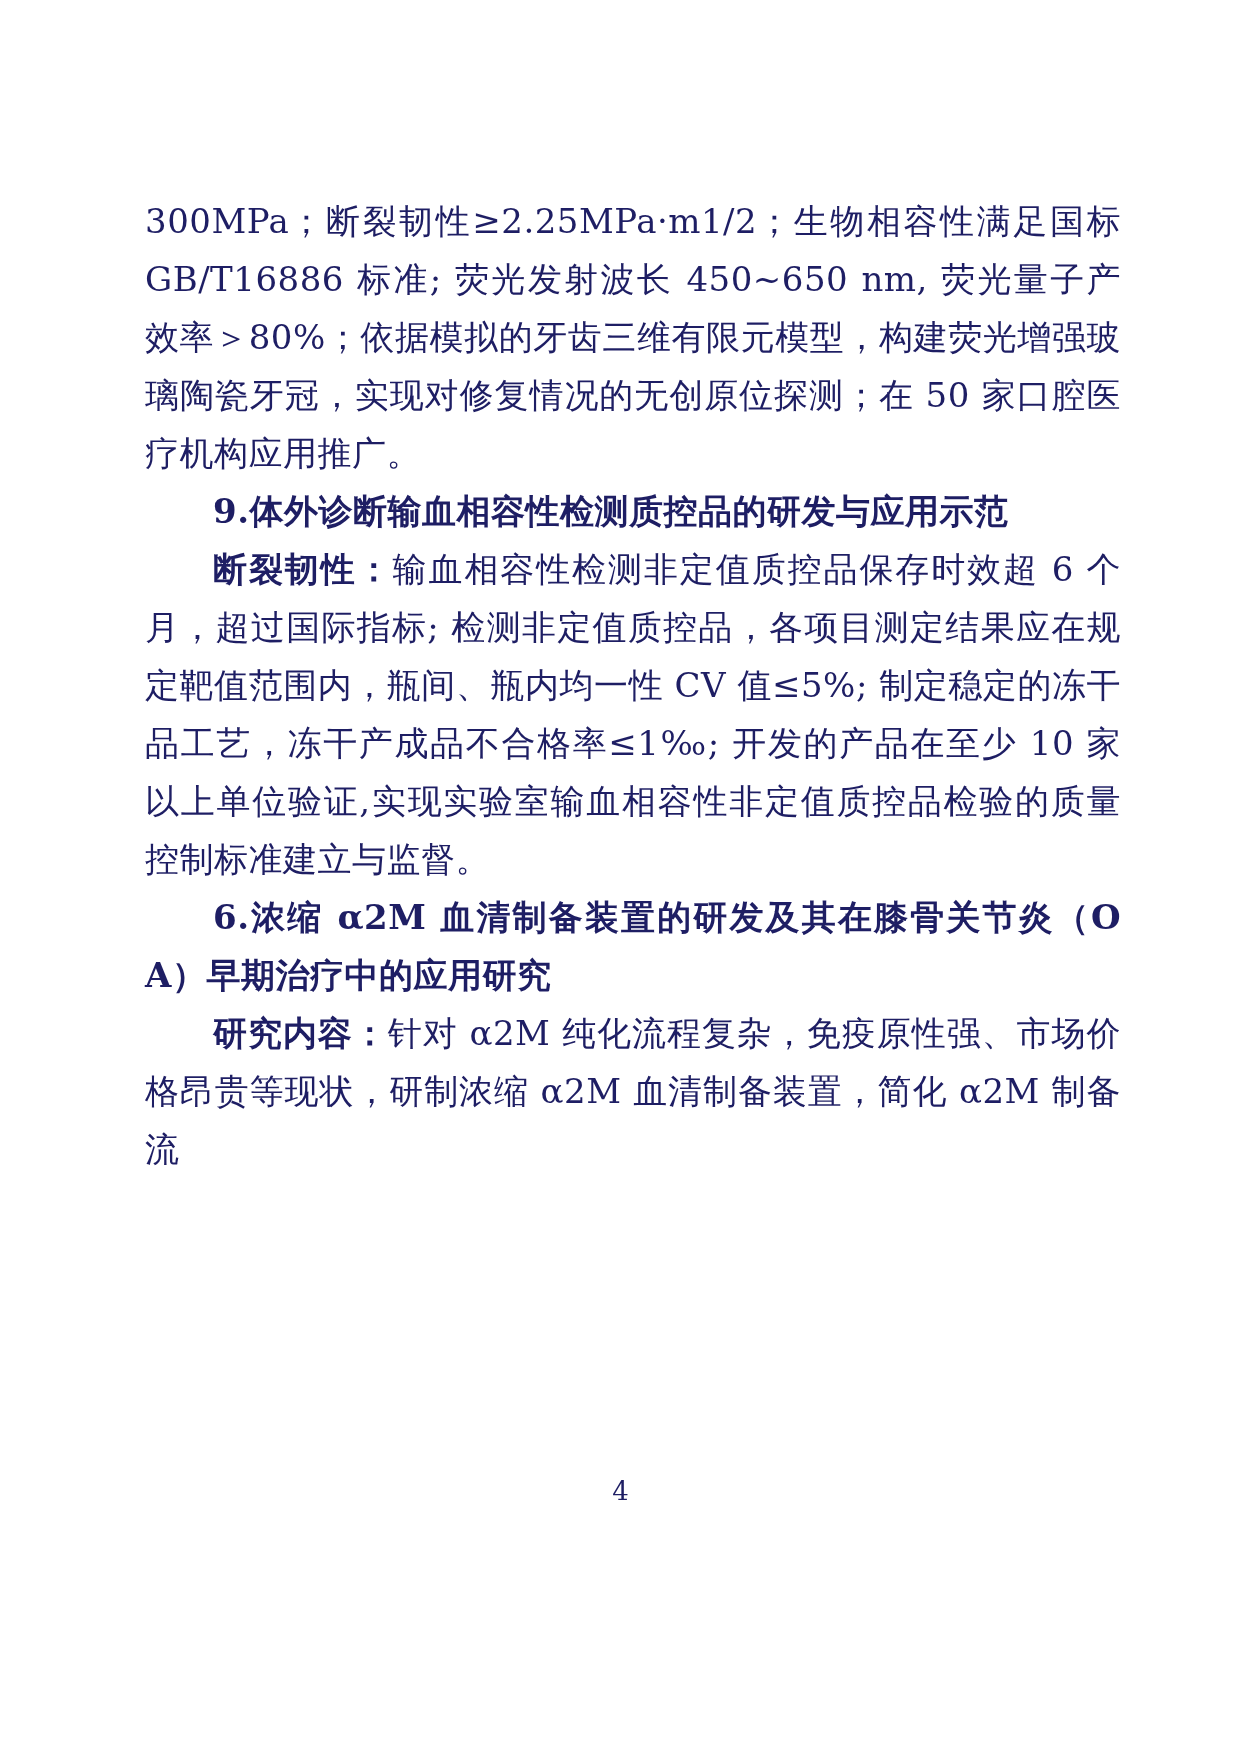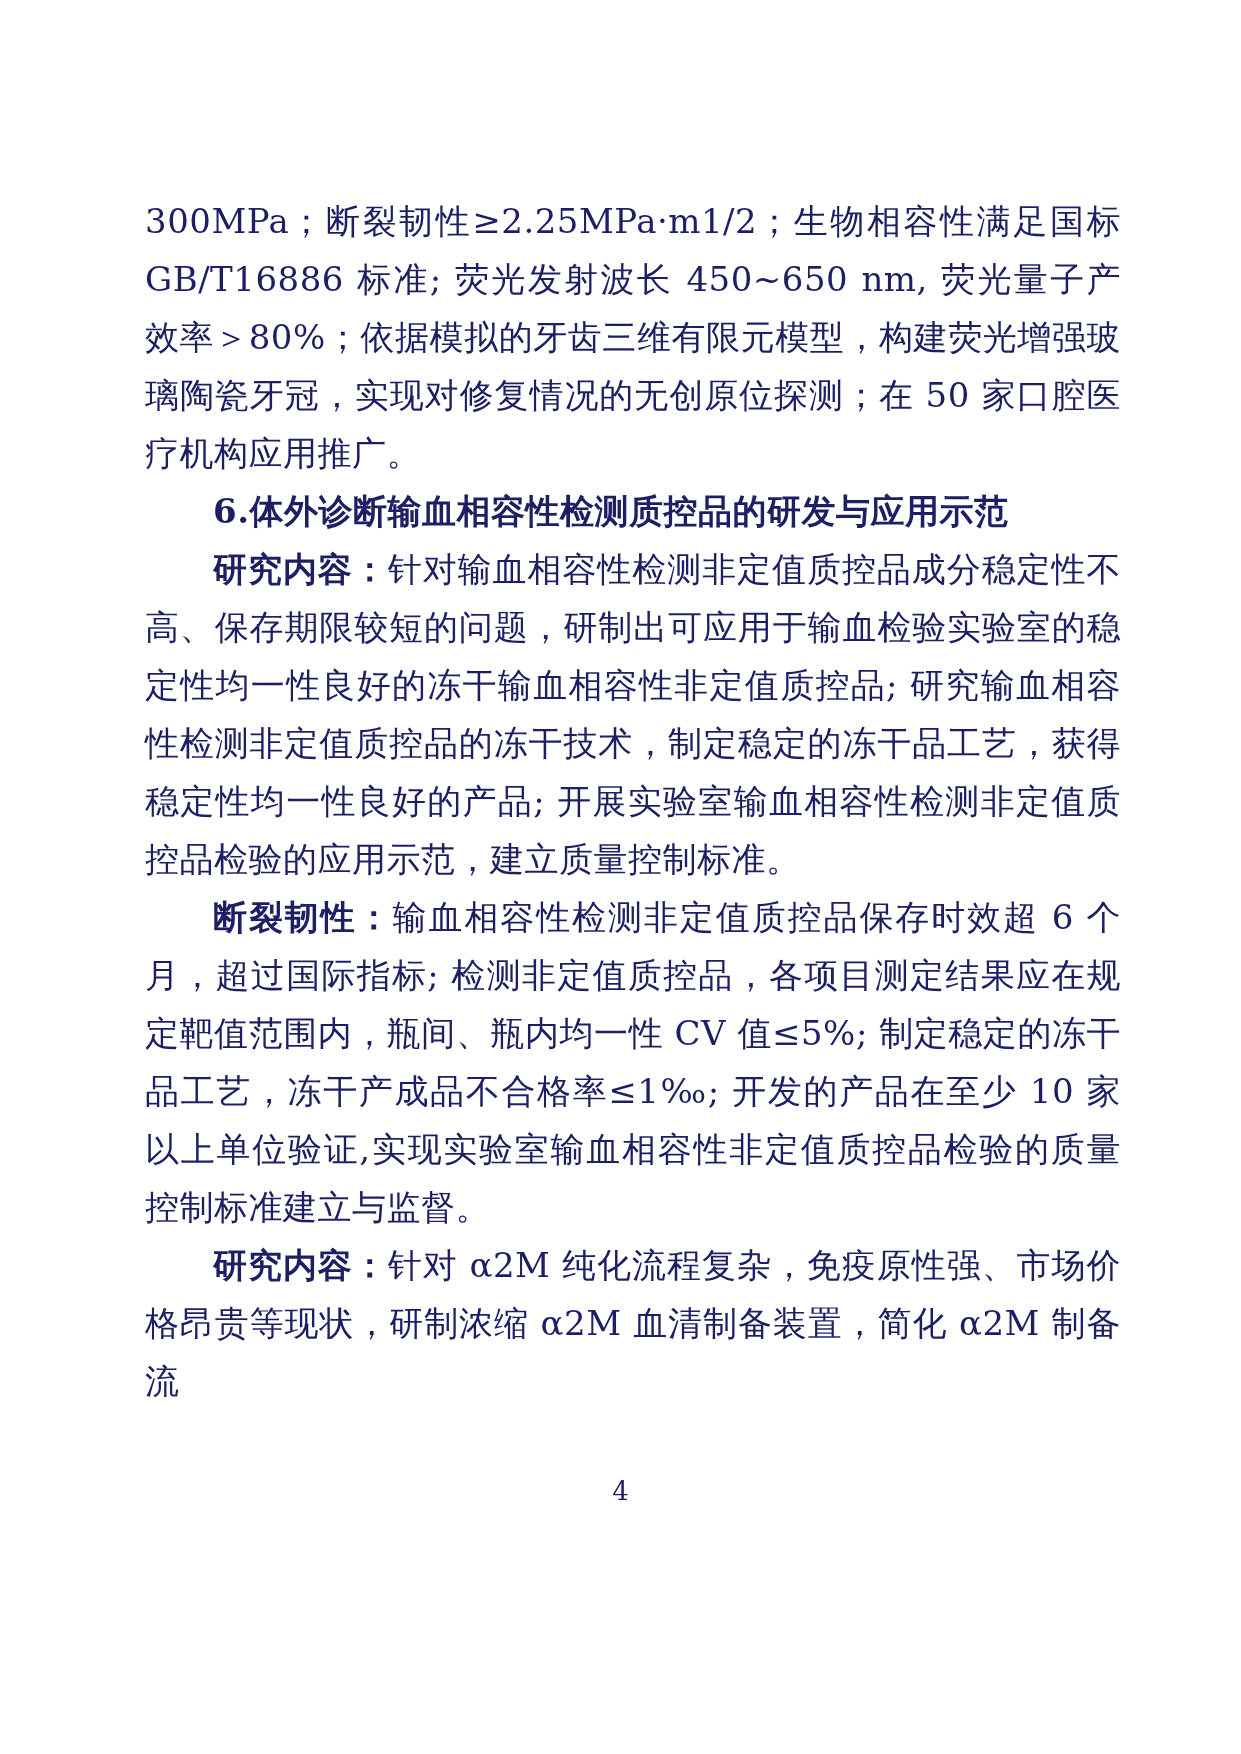--- a/index.html
+++ b/index.html
@@ -58,26 +58,26 @@
   }
 </style>
 </head>
 <body>
 
 <div class="page">
   <main class="content">
 
     <p class="body-text">300MPa；断裂韧性≥2.25MPa·m1/2；生物相容性满足国标 GB/T16886 标准; 荧光发射波长 450~650 nm, 荧光量子产效率＞80%；依据模拟的牙齿三维有限元模型，构建荧光增强玻璃陶瓷牙冠，实现对修复情况的无创原位探测；在 50 家口腔医疗机构应用推广。</p>
 
-    <p class="body-text heading">6.体外诊断输血相容性检测质控品的研发与应用示范</p>
+    <p class="body-text heading">9.体外诊断输血相容性检测质控品的研发与应用示范</p>
 
-    <p class="body-text indent"><strong class="label">研究内容：</strong><span>针对输血相容性检测非定值质控品成分稳定性不高、保存期限较短的问题，研制出可应用于输血检验实验室的稳定性均一性良好的冻干输血相容性非定值质控品; 研究输血相容性检测非定值质控品的冻干技术，制定稳定的冻干品工艺，获得稳定性均一性良好的产品; 开展实验室输血相容性检测非定值质控品检验的应用示范，建立质量控制标准。</span></p>
 
     <p class="body-text indent"><strong class="label">断裂韧性：</strong><span>输血相容性检测非定值质控品保存时效超 6 个月，超过国际指标; 检测非定值质控品，各项目测定结果应在规定靶值范围内，瓶间、瓶内均一性 CV 值≤5%; 制定稳定的冻干品工艺，冻干产成品不合格率≤1‰; 开发的产品在至少 10 家以上单位验证,实现实验室输血相容性非定值质控品检验的质量控制标准建立与监督。</span></p>
 
+    <p class="body-text heading">6.浓缩 α2M 血清制备装置的研发及其在膝骨关节炎（OA）早期治疗中的应用研究</p>
 
     <p class="body-text indent"><strong class="label">研究内容：</strong><span>针对 α2M 纯化流程复杂，免疫原性强、市场价格昂贵等现状，研制浓缩 α2M 血清制备装置，简化 α2M 制备流</span></p>
 
   </main>
 
   <footer class="page-footer">
     <span class="page-number">4</span>
   </footer>
 </div>
 

